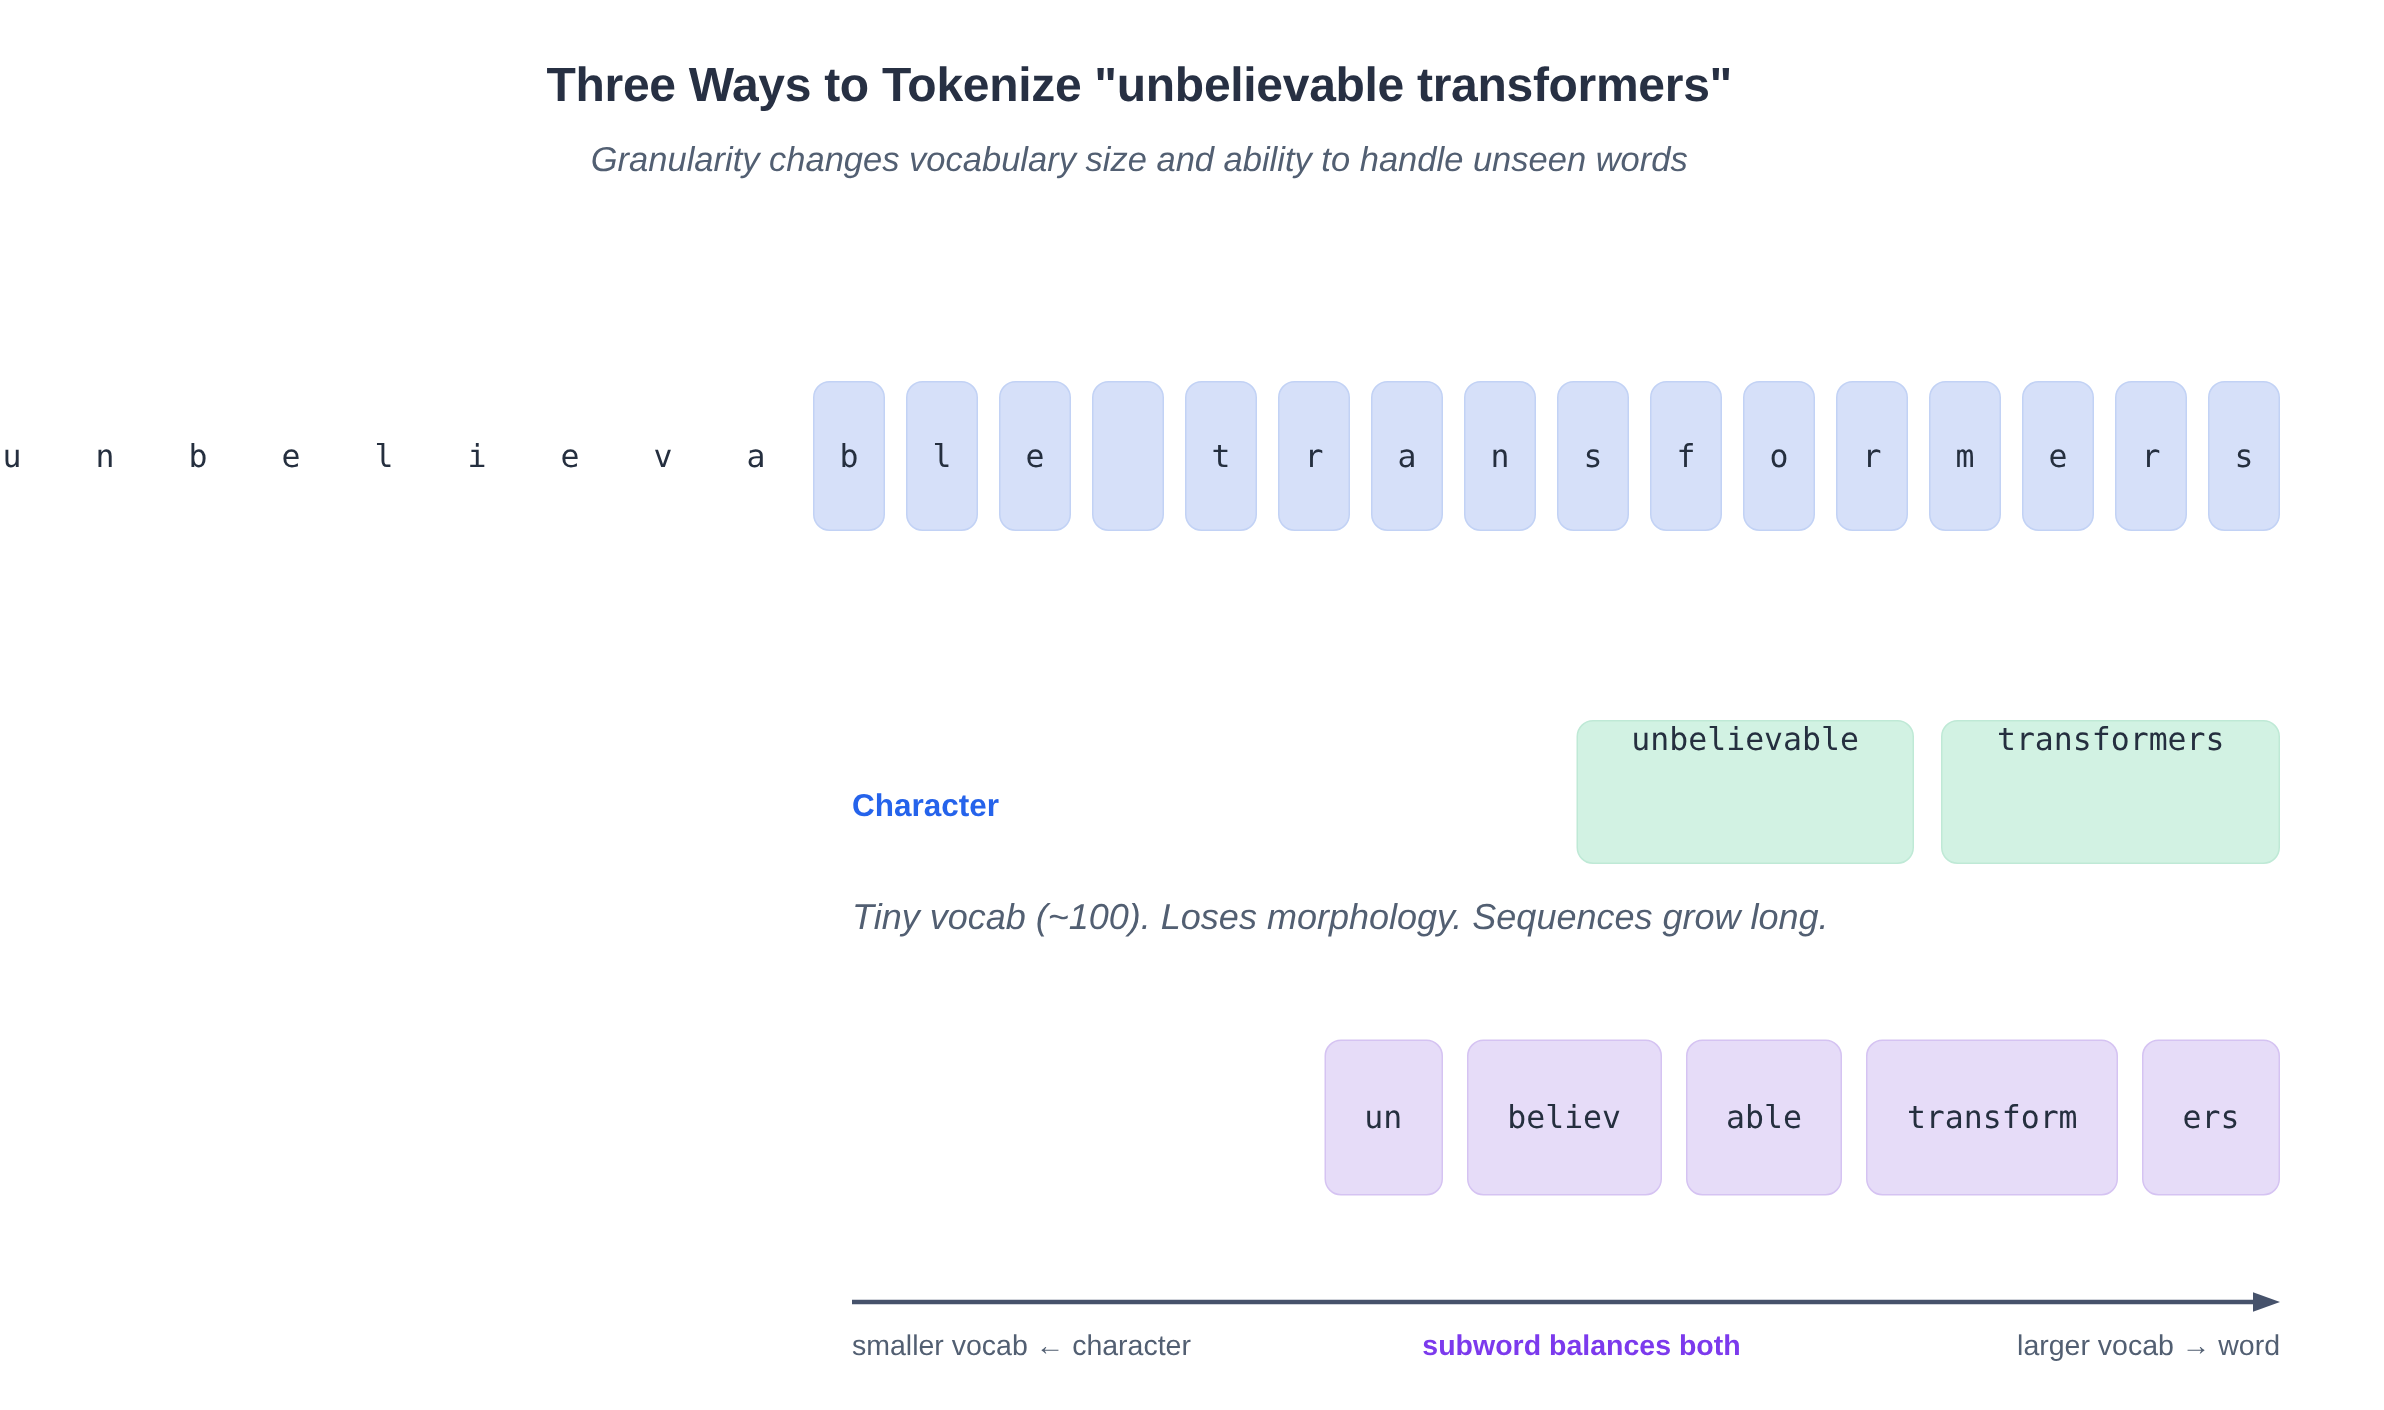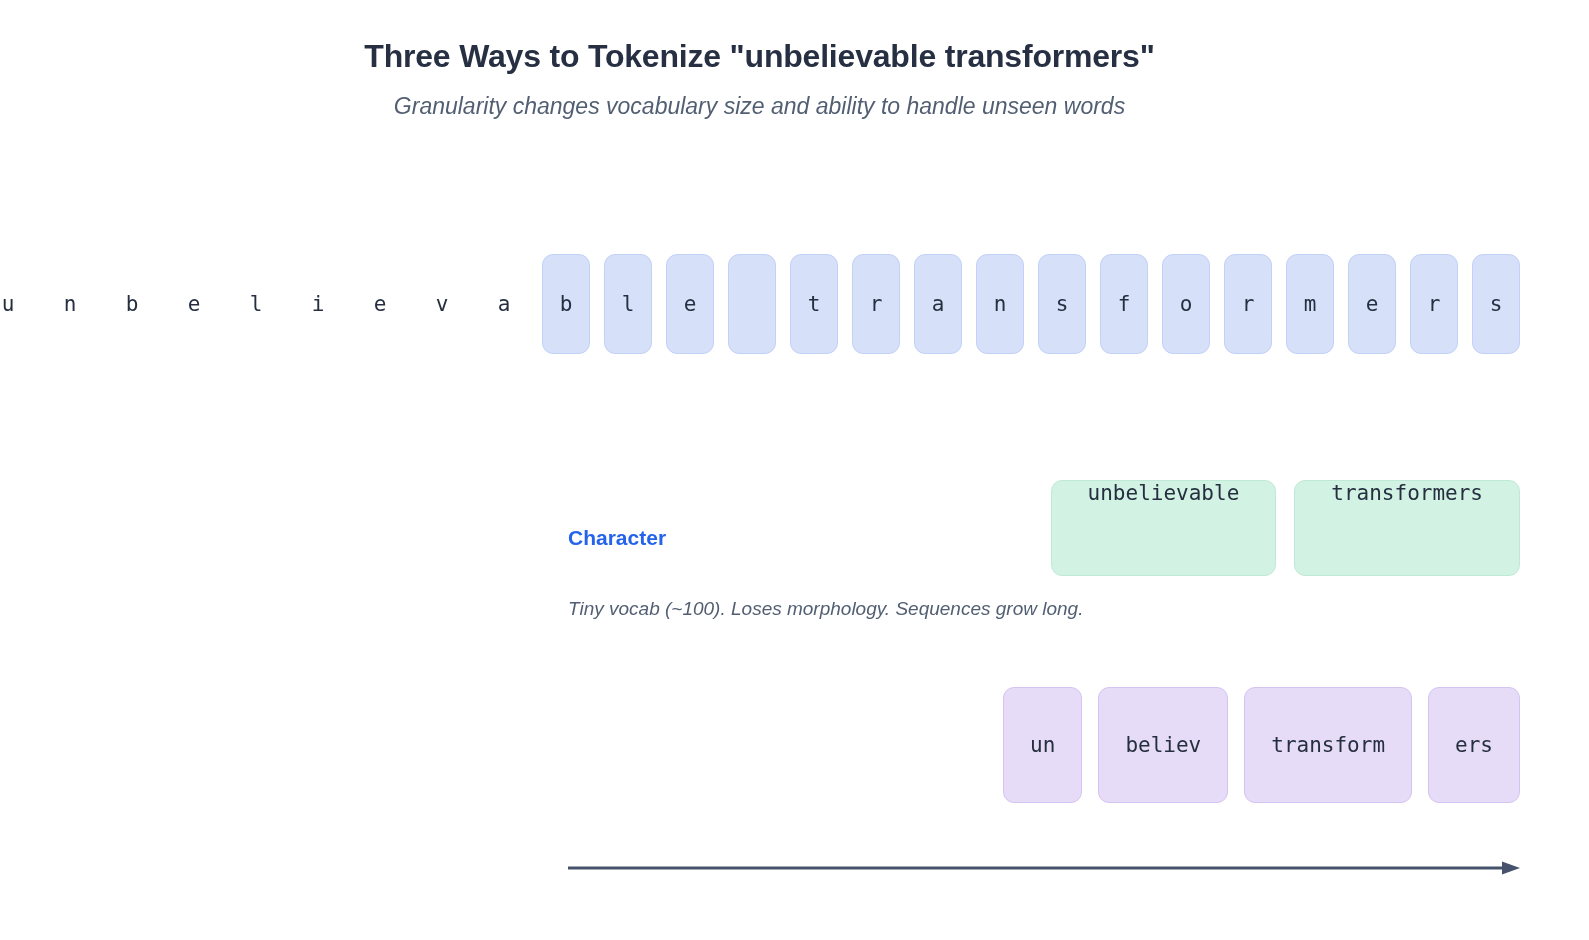--- a/index.html
+++ b/index.html
@@ -54,21 +54,21 @@
     position: absolute;
     left: 568px;
     font-size: 21px;
     font-weight: bold;
     white-space: nowrap;
     z-index: 5;
   }
   .row-caption {
     position: absolute;
     left: 568px;
-    font-size: 19px;
+    font-size: 24px;
     font-style: italic;
     color: #525f72;
     white-space: nowrap;
     z-index: 4;
   }
   .token-strip {
     position: absolute;
     left: 0;
     width: 1520px;
     display: flex;
@@ -121,21 +121,21 @@
     font-family: "DejaVu Sans Mono", "Liberation Mono", monospace;
     font-size: 21px;
     color: #252f3f;
     box-sizing: border-box;
   }
 
   
   #bpe-row { top: 683px; height: 130px; }
   #bpe-strip { top: 12px; height: 100px; }
   .bpe-cell {
-    height: 116px;
+    height: 104px;
     padding: 0 26px;
     margin-left: 16px;
     flex: 0 0 auto;
     display: flex;
     align-items: center;
     justify-content: center;
     background: #e6dcf8;
     border: 1.5px solid #d5c3f2;
     border-radius: 11px;
     font-family: "DejaVu Sans Mono", "Liberation Mono", monospace;
@@ -284,27 +284,35 @@
 
 <div class="row" id="bpe-row">
   <div class="token-strip" id="bpe-strip">
       <div class="bpe-cell">
         <span>un</span>
       </div>
       <div class="bpe-cell">
         <span>believ</span>
       </div>
       <div class="bpe-cell">
+        <span>able</span>
+      </div>
+      <div class="bpe-cell">
         <span>transform</span>
       </div>
       <div class="bpe-cell">
         <span>ers</span>
       </div>
     </div>
 
 </div>
 
 <div id="spectrum">
   <svg id="spectrum-line" viewBox="0 0 952 14" preserveAspectRatio="none" style="height:14px;top:6px;">
     <line x1="0" y1="7" x2="938" y2="7" stroke="#46526b" stroke-width="3"></line>
     <polygon points="952,7 934,0.5 934,13.5" fill="#46526b"></polygon>
   </svg>
+  <div id="spectrum-labels">
+    <span class="spec-label">smaller vocab ← character</span>
+    <span class="spec-label mid">subword balances both</span>
+    <span class="spec-label">larger vocab → word</span>
+  </div>
 </div>
 
 </body></html>

